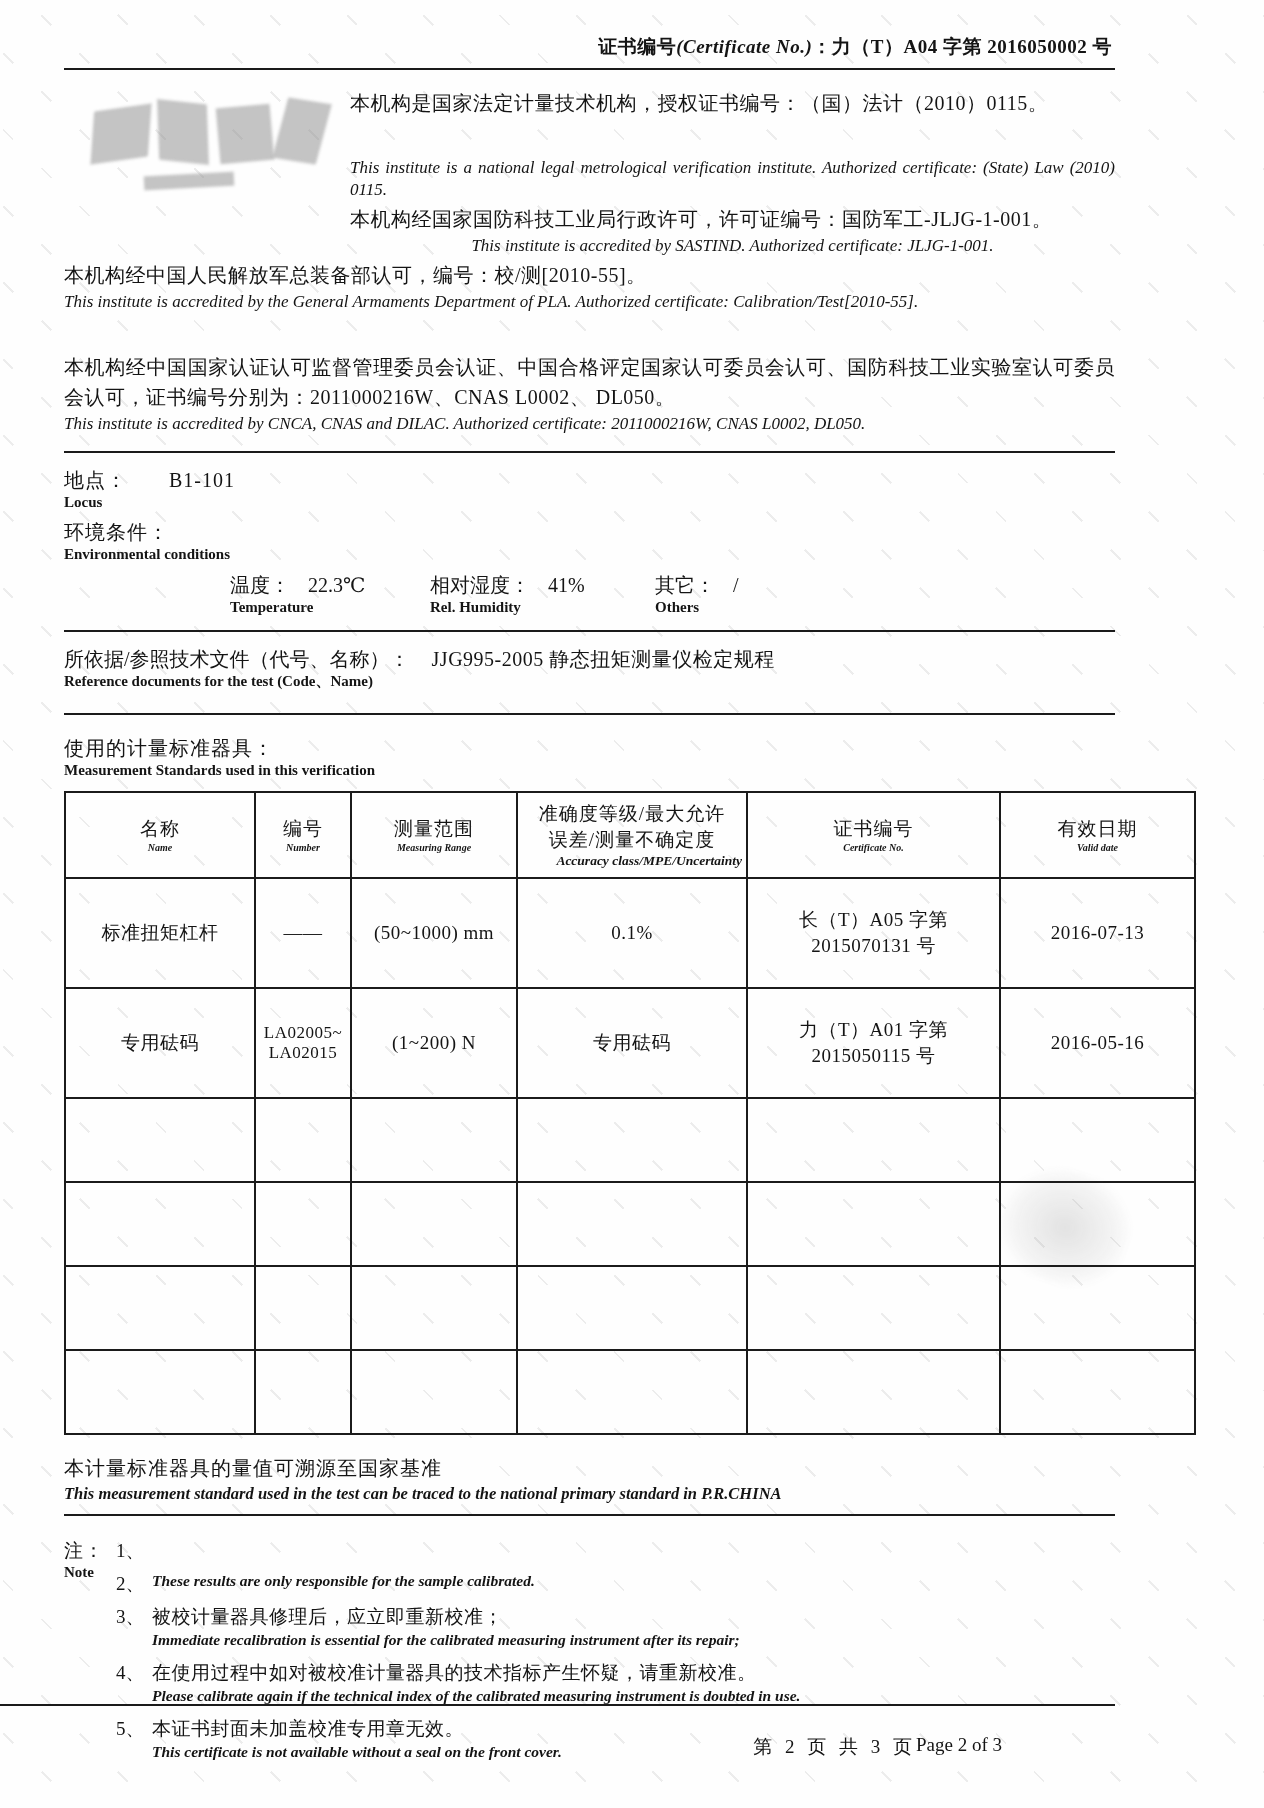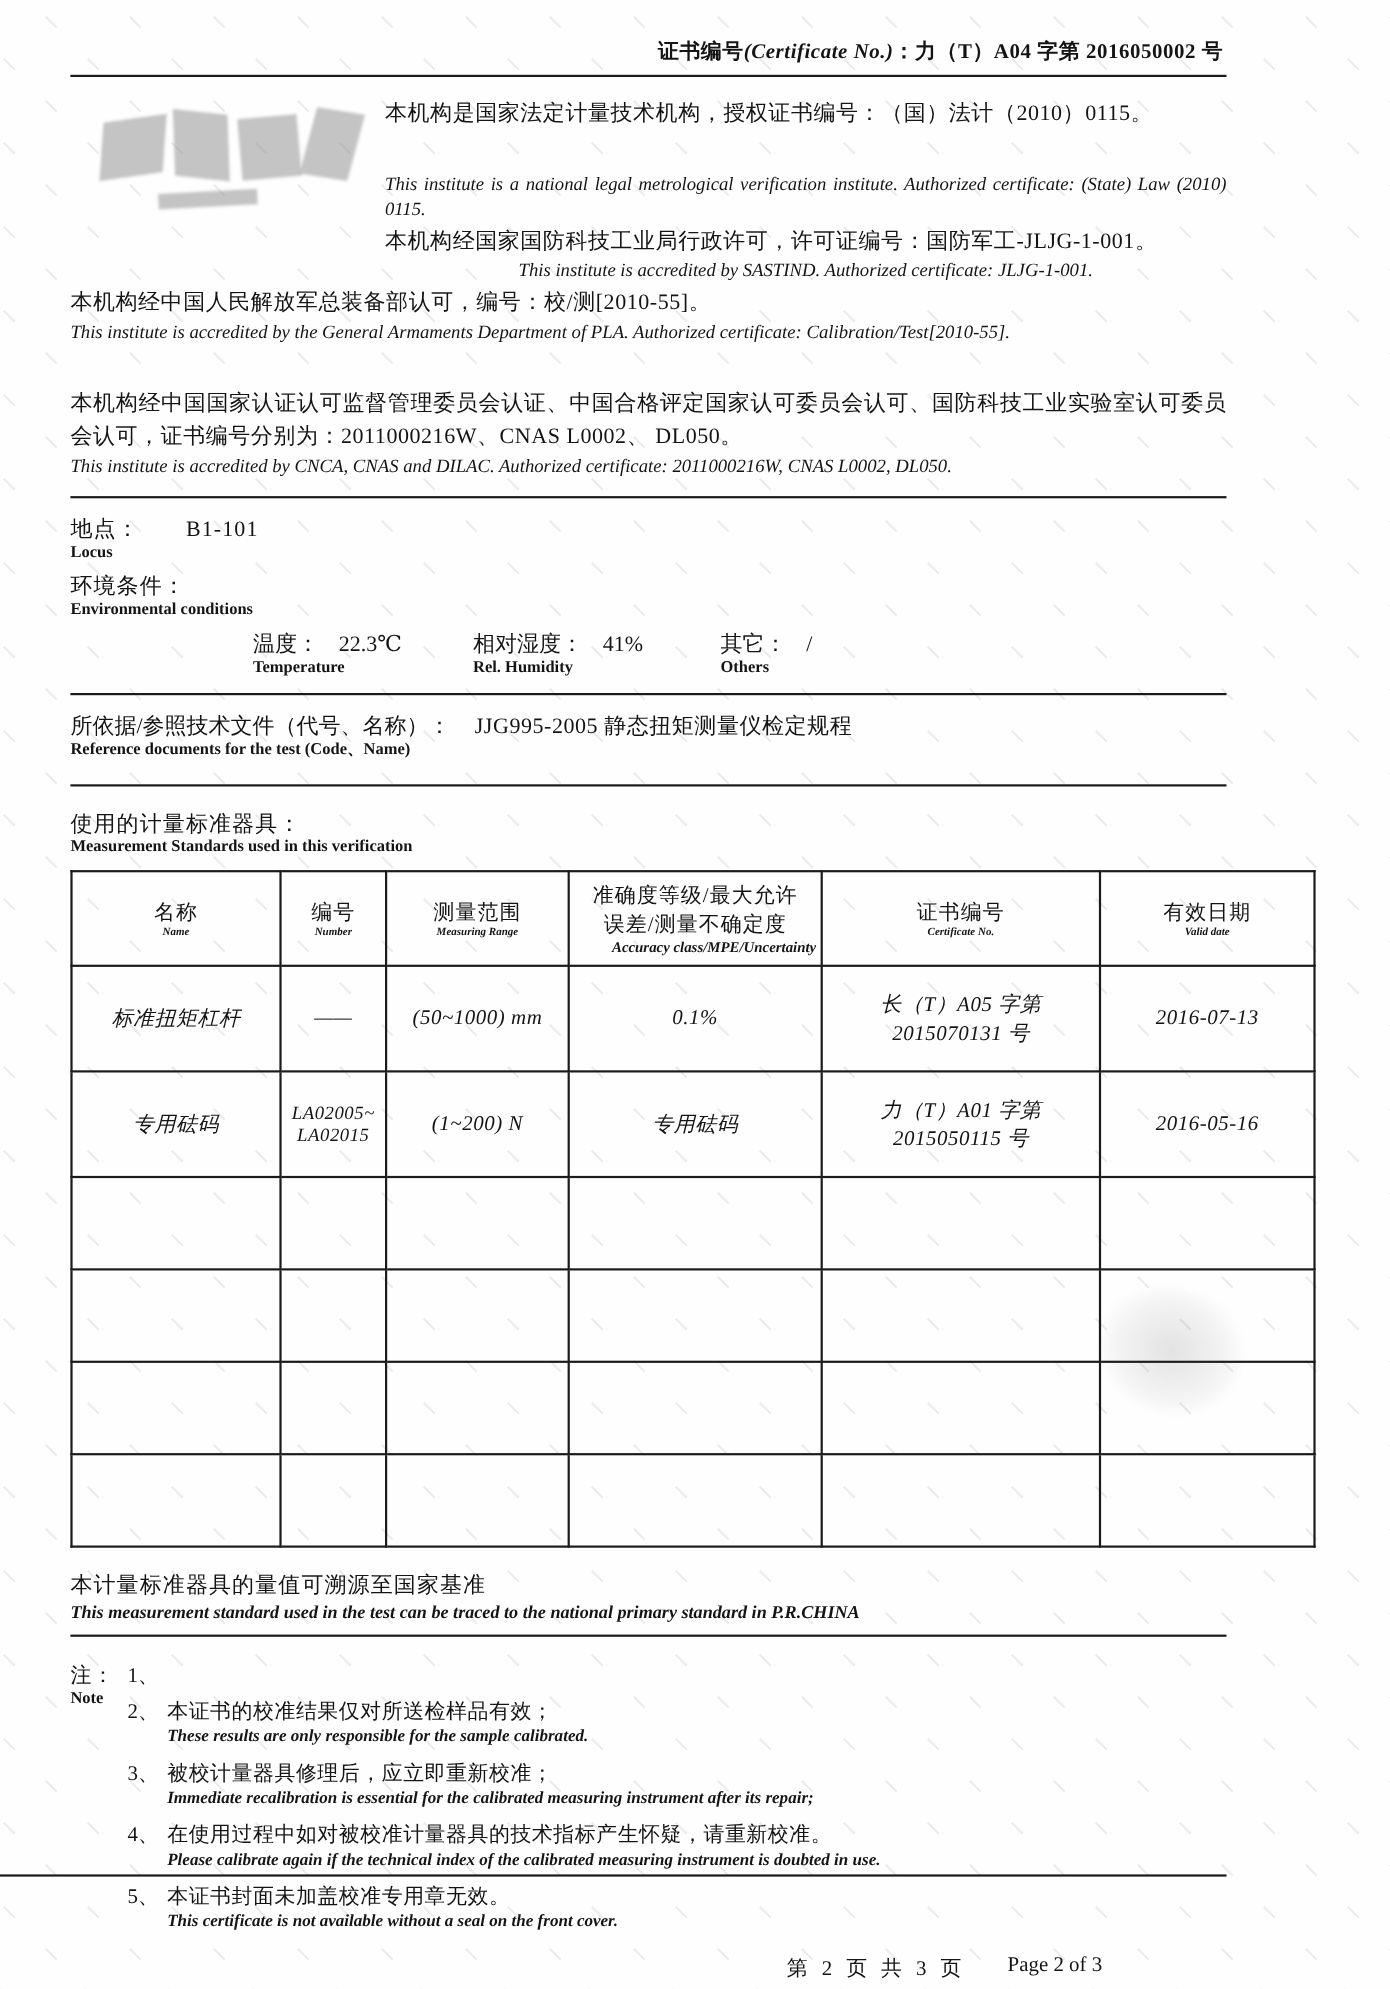--- a/index.html
+++ b/index.html
@@ -70,21 +70,21 @@
   table.std td, table.std th {
     border:2px solid #1b1b1b; text-align:center; vertical-align:middle;
     padding:2px 4px; font-weight:normal; overflow:hidden;
   }
   th .h-zh { display:block; font-size:19px; white-space:pre-line; letter-spacing:1px; }
   th .h-en { display:block; font-size:10px; font-weight:bold; font-style:italic; }
   th .h-en.small { font-size:13.5px;text-align:right; }
   td.cell { font-size:19px; letter-spacing:0.5px; }
   .pre { white-space:pre-line; }
   tr.hrow { height:86px; }
-  tr.drow { height:96px;font-style:italic; }
+  tr.drow { height:110px; }
   tr.erow { height:84px; }
 
   
   .trace { margin-top:18px; }
   .trace .zh { font-size:20px; letter-spacing:1px;margin-top:20px; }
   .trace .en { font-size:16.5px; font-weight:bold; font-style:italic; margin-top:2px; }
   .rule2 { border:none; border-top:2.2px solid #1a1a1a; margin:10px 85px 0 0; height:0; }
 
   
   .notes { display:flex; margin-top:22px; }
@@ -92,21 +92,21 @@
   .note-left .label-zh { font-size:19px; }
   .note-items { flex:1; }
   .note-item { display:flex; margin-bottom:7px; }
   .note-num { width:36px; font-size:19px; flex:none; }
   .note-body .zh { font-size:19px; letter-spacing:0.5px; }
   .note-body .en { font-size:15.5px; font-weight:bold; font-style:italic; margin:1px 0 4px 0; }
 
   
   .footer { position:absolute; left:0; bottom:0; width:1264px; height:104px; }
   .footer-rule { position:absolute; left:0; top:0; width:1115px; border:none; border-top:2.2px solid #1a1a1a; height:0; margin:0; }
-  .footer-text { position:absolute; top:30px; right:262px; display:flex; gap:38px; font-size:19px;margin-top:42px; }
+  .footer-text { position:absolute; top:30px; right:262px; display:flex; font-size:19px; }
   .footer-text .zh { letter-spacing:4px; }
 
   
   .smudge { position:absolute; left:1000px; top:1170px; width:130px; height:115px;
     background:radial-gradient(ellipse at center, rgba(60,60,60,0.14) 0%, rgba(60,60,60,0.05) 55%, rgba(0,0,0,0) 75%);
     filter:blur(2px); transform:rotate(18deg); }
 </style>
 </head>
 <body>
 
@@ -288,21 +288,20 @@
         <div class="label-zh">注：</div>
         <div class="label-en">Note</div>
       </div>
       <div class="note-items">
         <div class="note-item">
           <span class="note-num">1、</span>
         </div>
         <div class="note-item">
           <span class="note-num">2、</span>
           <div class="note-body">
-              <div class="zh">本证书的校准结果仅对所送检样品有效；</div>
               <div class="en">These results are only responsible for the sample calibrated.</div>
             </div>
         </div>
         <div class="note-item">
           <span class="note-num">3、</span>
           <div class="note-body">
               <div class="zh">被校计量器具修理后，应立即重新校准；</div>
               <div class="en">Immediate recalibration is essential for the calibrated measuring instrument after its repair;</div>
             </div>
         </div>

